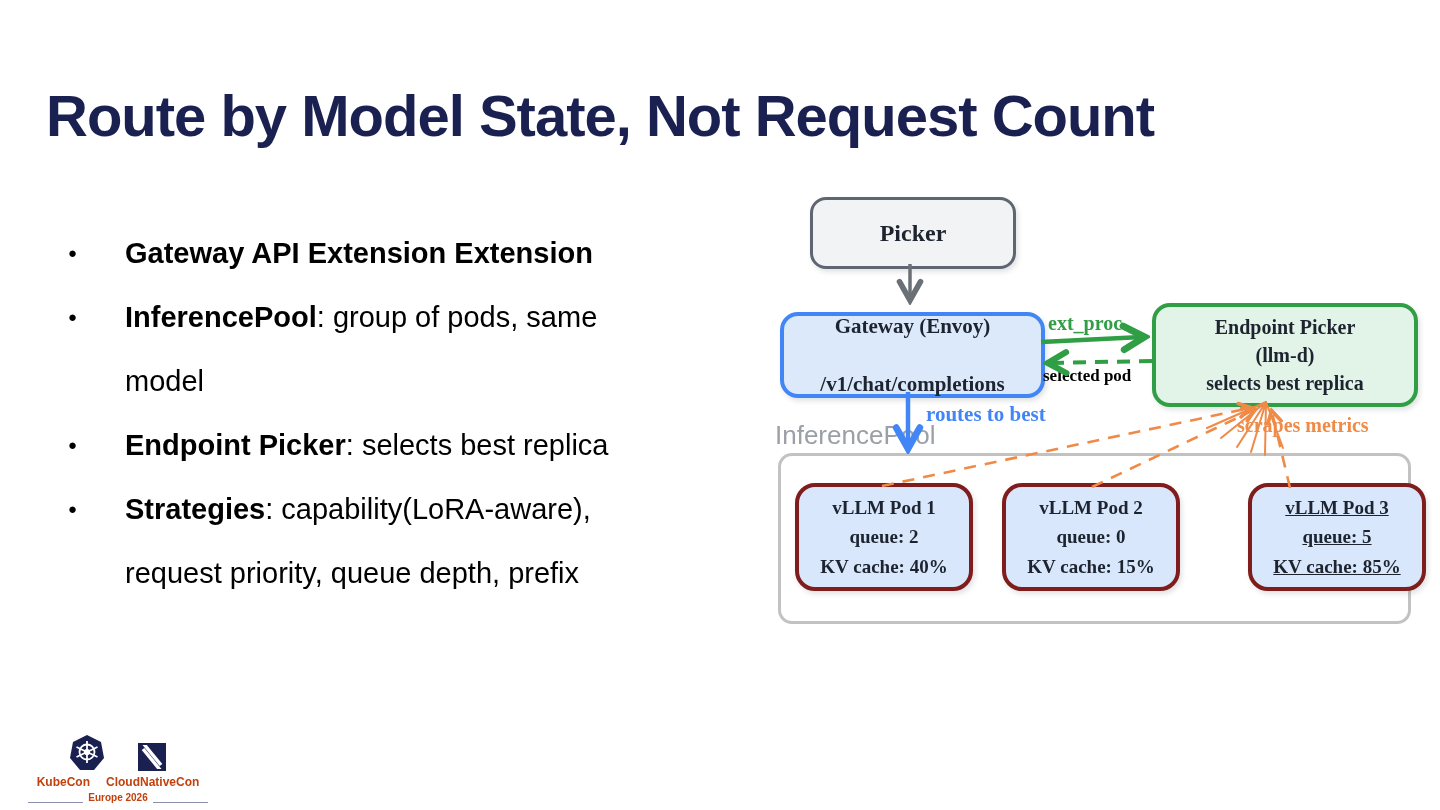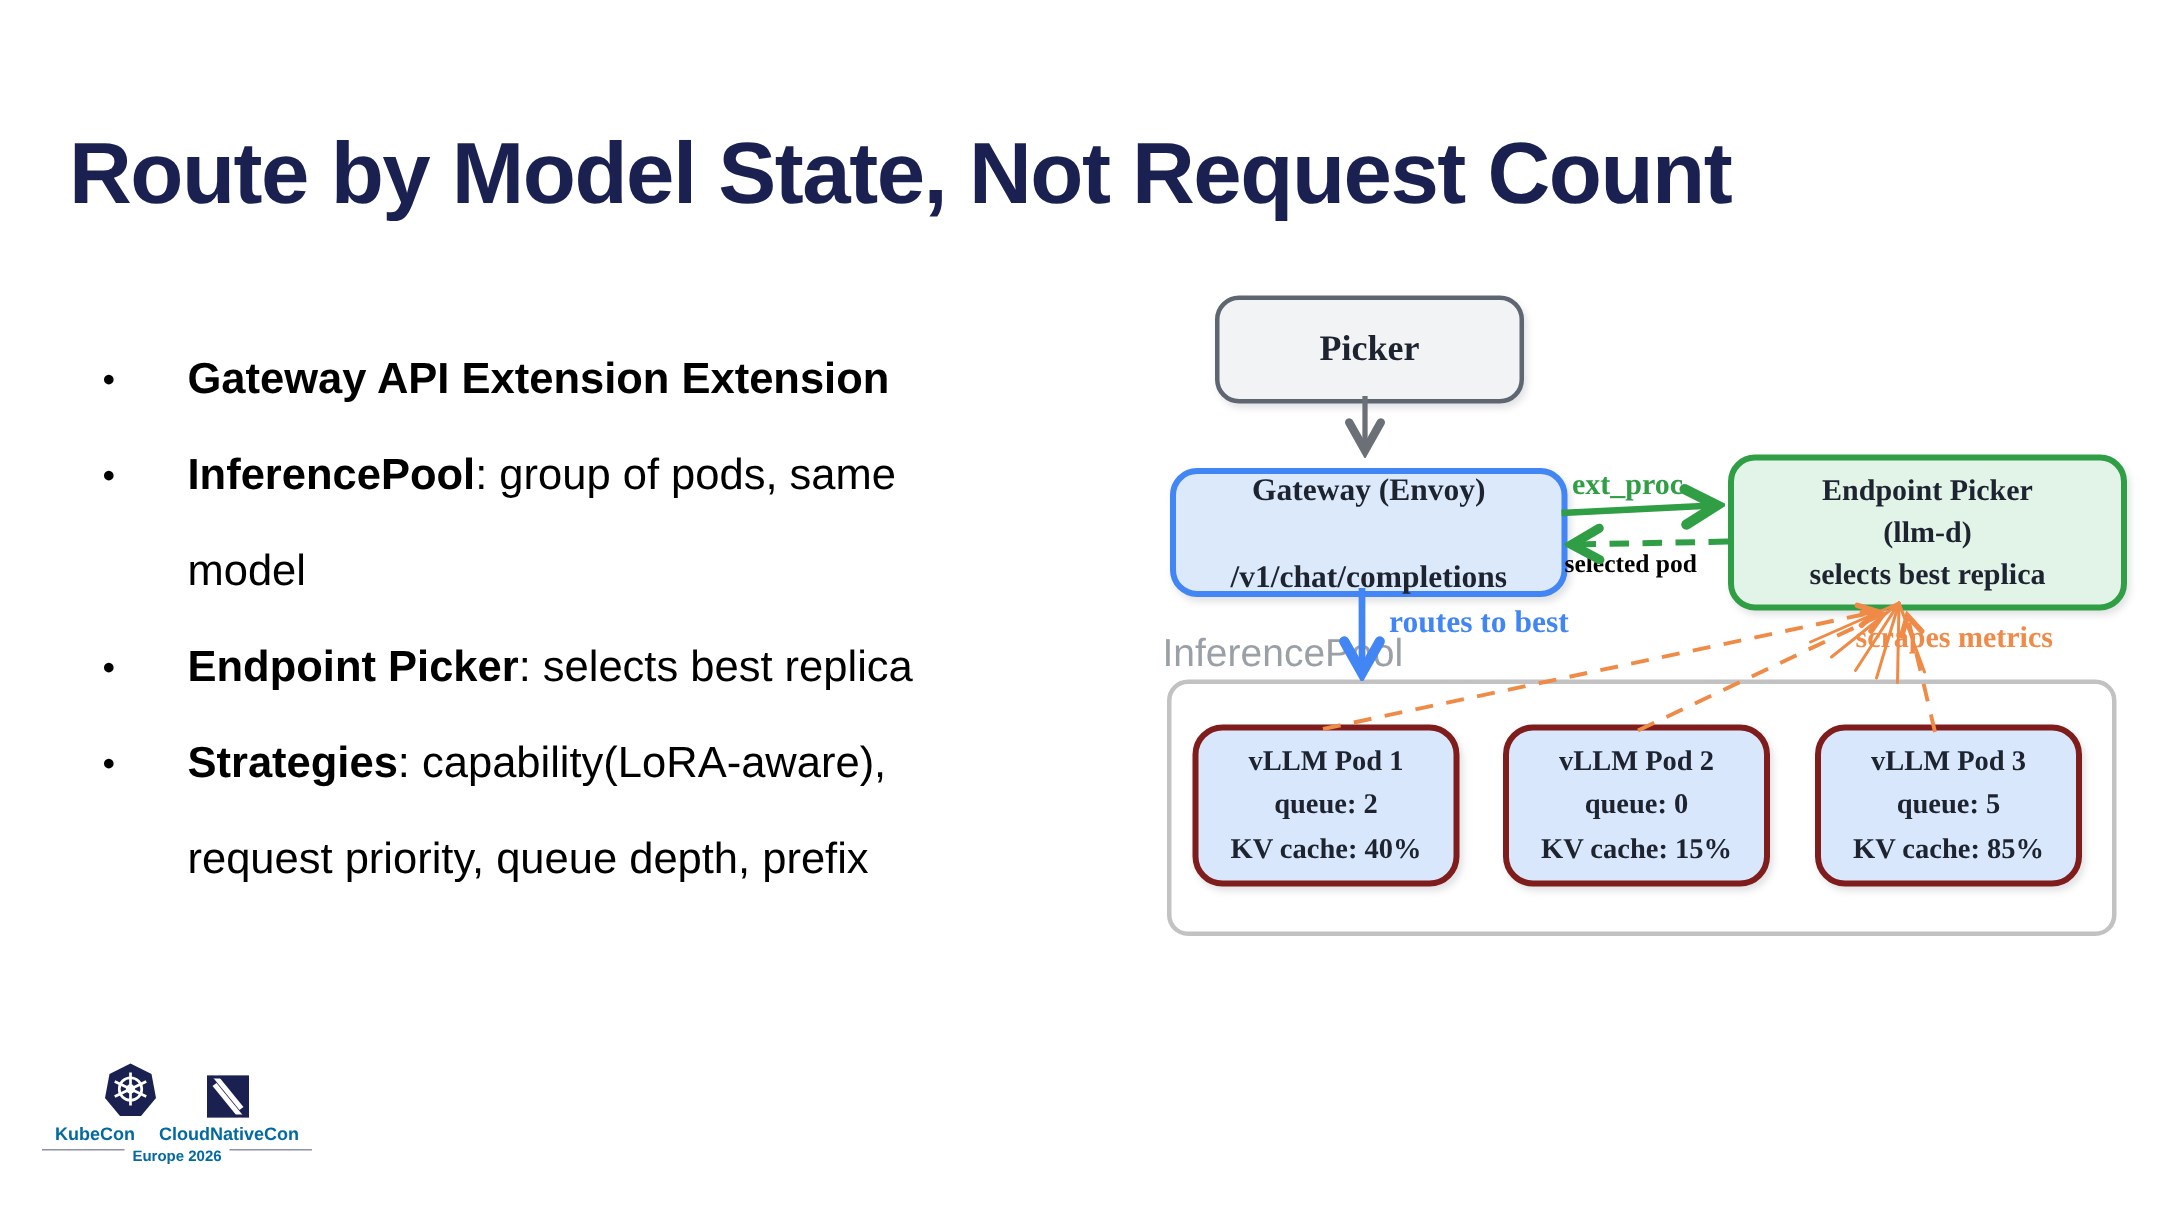--- a/index.html
+++ b/index.html
@@ -28,39 +28,39 @@
   .gateway{left:780px;top:312px;width:257px;height:78px;background:#dbe9fb;
            border:4px solid #4285f4;border-radius:18px;font-size:21px;line-height:1.45;gap:28px;}
   .epicker{left:1152px;top:303px;width:258px;height:96px;background:#e2f3e8;
            border:4px solid #2f9e44;border-radius:18px;font-size:20px;line-height:1.4;}
   .pool{position:absolute;left:778px;top:453px;width:627px;height:165px;
         border:3px solid #c2c2c2;border-radius:14px;background:#ffffff;box-shadow:none;}
   .pod{width:170px;height:100px;background:#d8e7fb;border:4px solid #7f1d1d;
        border-radius:20px;font-size:19px;line-height:1.55;}
   .pod1{left:795px;top:483px;}
   .pod2{left:1002px;top:483px;}
-  .pod3{left:1210px;top:483px;}
+  .pod3{left:1248px;top:483px;text-decoration:underline;}
 
   
   .dlabel{position:absolute;font-family:cursive;font-weight:600;white-space:nowrap;}
   .lbl-extproc{left:1048px;top:312px;font-size:20px;color:#2f9e44;}
   .lbl-selected{left:1043px;top:366px;font-size:17px;color:#000000;}
   .lbl-routes{left:926px;top:402px;font-size:21px;color:#4285f4;}
   .lbl-scrapes{left:1237px;top:414px;font-size:20px;color:#ef8a47;}
   .lbl-pool{left:775px;top:420px;font-size:26px;color:#9aa0a6;
             font-family:"Liberation Sans",sans-serif;font-weight:400;}
 
   .connector-layer{position:absolute;left:0;top:0;pointer-events:none;}
 
   
-  .footer{position:absolute;left:28px;top:707px;width:180px;color:#0369a1;}
+  .footer{position:absolute;left:28px;top:733px;width:180px;color:#c2410c;}
   .logo-row{display:flex;justify-content:center;align-items:flex-end;gap:34px;height:38px;}
   .label-row{display:flex;justify-content:center;gap:16px;margin-top:4px;
              font-size:12px;font-weight:700;}
-  .event-row{display:flex;align-items:flex-start;margin-top:3px;}
+  .event-row{display:flex;align-items:flex-end;margin-top:3px;}
   .event-row .rule{flex:1;height:1px;background:#8d90a8;}
   .event-row .event-text{font-size:10px;font-weight:700;padding:0 5px;white-space:nowrap;}
 </style>
 </head>
 <body>
 
 <div class="slide">
 
   <div class="title">Route by Model State, Not Request Count</div>
 

